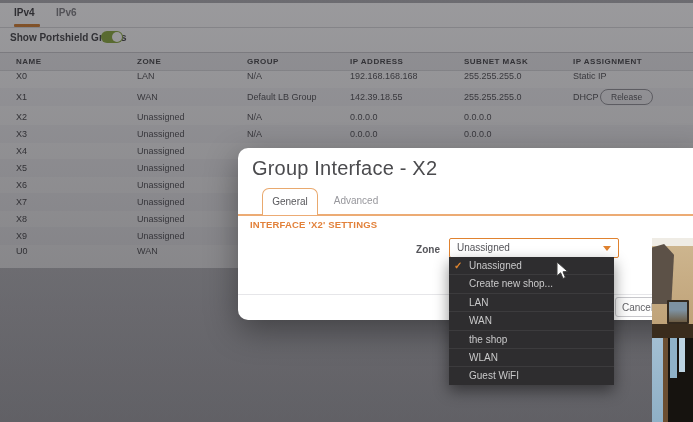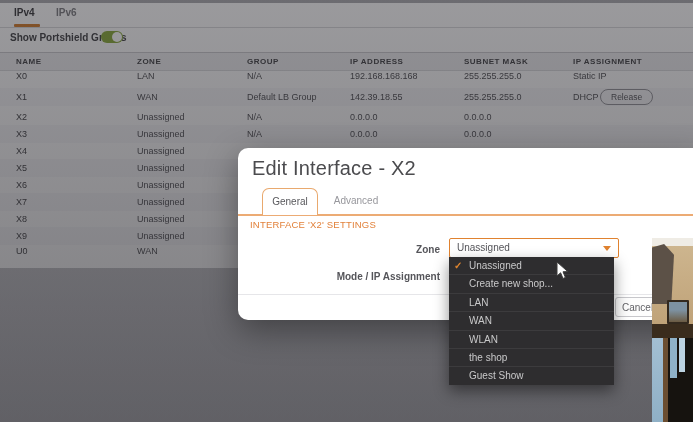--- a/index.html
+++ b/index.html
@@ -39,21 +39,21 @@
 
   
   .modal{position:absolute;left:238px;top:148px;width:470px;height:172px;background:#fff;
          border-radius:10px;box-shadow:0 10px 32px rgba(0,0,0,.38);z-index:20}
   .modal-title{position:absolute;left:14px;top:9px;font-size:20px;color:#4b4b4e;letter-spacing:.2px}
   .mtab{position:absolute;top:40px;height:26px;line-height:26px;text-align:center;font-size:10px}
   .mtab.general{left:24px;width:54px;background:#fff;border:1px solid #e9a96e;border-bottom:none;
         border-radius:7px 7px 0 0;color:#58585c;z-index:2}
   .mtab.advanced{left:90px;width:56px;color:#97979c}
   .mtab-line{position:absolute;left:0;top:66px;width:470px;height:1.5px;background:#ecab74}
-  .section-hdr{position:absolute;left:12px;top:71px;font-size:9.5px;font-weight:400;color:#e2813a;letter-spacing:.2px}
+  .section-hdr{position:absolute;left:12px;top:71px;font-size:9.5px;font-weight:700;color:#e2813a;letter-spacing:.2px}
   .f-label{position:absolute;left:0;width:202px;text-align:right;font-size:10px;font-weight:600;color:#55555a}
   .zone-label{top:93px;line-height:18px}
   .mode-label{top:122px;line-height:14px}
   .zone-select{position:absolute;left:211px;top:90px;width:168px;height:18px;background:#fff;
         border:1.5px solid #e0822f;border-radius:2px}
   .zone-select .val{position:absolute;left:7px;top:0;line-height:18px;font-size:10px;color:#55555a}
   .zone-select .arrow{position:absolute;right:7px;top:7px;width:0;height:0;
         border-left:4.5px solid transparent;border-right:4.5px solid transparent;border-top:5px solid #e0822f}
   .footer-line{position:absolute;left:0;top:146px;width:470px;height:1px;background:#e6e6e9}
   .cancel-btn{position:absolute;left:377px;top:149px;width:44px;height:20px;background:#fdfdfd;
@@ -214,35 +214,34 @@
     <span class="td c-assign"></span>
 
   </div>
       </div>
   </div>
 </div>
 
 <div class="overlay"></div>
 
 <div class="modal">
-  <div class="modal-title">Edit Interface - X2</div>
+  <div class="modal-title">Group Interface - X2</div>
 
   <div class="mtab general">General</div>
   <div class="mtab advanced">Advanced</div>
   <div class="mtab-line"></div>
 
   <div class="section-hdr">INTERFACE 'X2' SETTINGS</div>
 
   <div class="f-label zone-label">Zone</div>
   <div class="zone-select">
     <span class="val">Unassigned</span>
     <span class="arrow"></span>
   </div>
 
-  <div class="f-label mode-label">Mode / IP Assignment</div>
 
   <div class="footer-line"></div>
   <button class="cancel-btn">Cancel</button>
 </div>
 
 <div class="menu">
     <div class="menu-item checked">
     <span class="check">✓</span>
     <span class="mi-label">Unassigned</span>
   </div>
@@ -253,29 +252,29 @@
     <div class="menu-item">
     
     <span class="mi-label">LAN</span>
   </div>
     <div class="menu-item">
     
     <span class="mi-label">WAN</span>
   </div>
     <div class="menu-item">
     
+    <span class="mi-label">the shop</span>
+  </div>
+    <div class="menu-item">
+    
     <span class="mi-label">WLAN</span>
   </div>
     <div class="menu-item">
     
-    <span class="mi-label">the shop</span>
-  </div>
-    <div class="menu-item">
-    
-    <span class="mi-label">Guest Show</span>
+    <span class="mi-label">Guest WiFI</span>
   </div>
   </div>
 
 <div class="webcam">
   <div class="wc-wall"></div>
   <div class="wc-silhouette"></div>
   <div class="wc-frame">
     <div class="wc-photo"></div>
   </div>
   <div class="wc-shelf"></div>

